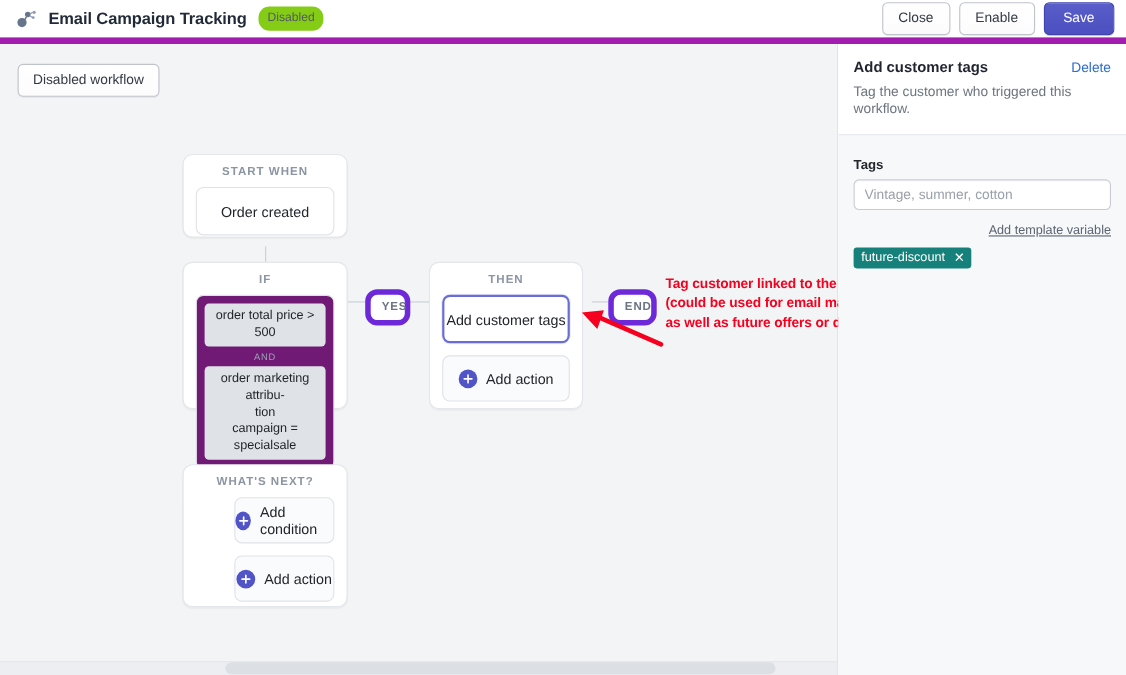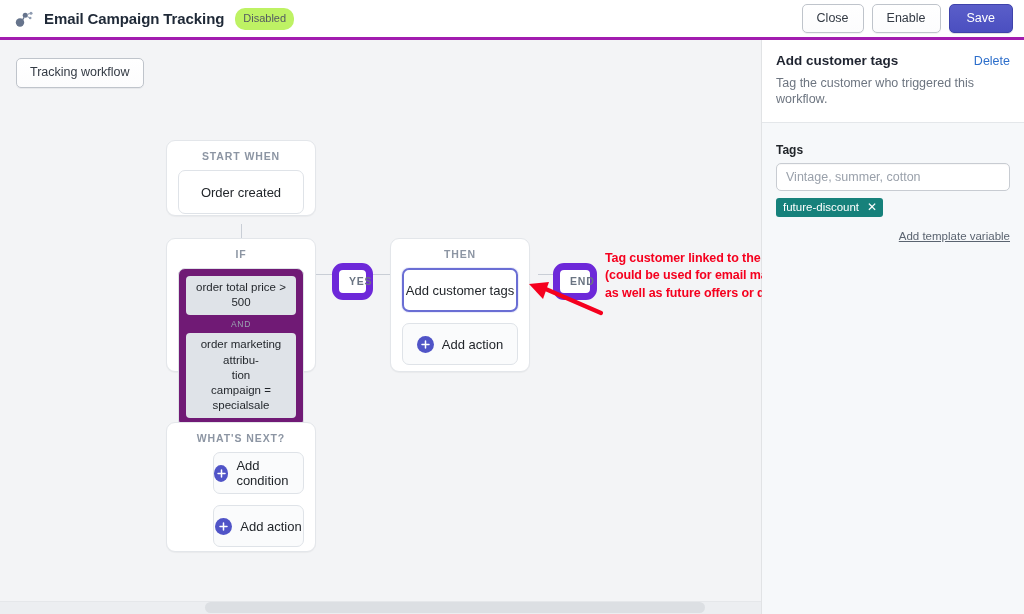--- a/index.html
+++ b/index.html
@@ -10,31 +10,31 @@
     background: #ffffff;
     overflow: hidden;
     position: relative;
     -webkit-font-smoothing: antialiased;
   }
 
   
   #topbar {
     position: absolute; left: 0; top: 0; width: 1024px; height: 40px;
     background: #ffffff;
-    border-bottom: 3px solid #a21caf;
+    border-bottom: 6px solid #a21caf;
     display: flex; align-items: center;
   }
   #app-icon { margin-left: 12px; width: 24px; height: 24px; flex: none; display: block; }
   #page-title {
     font-size: 15px; font-weight: 600; color: #1f2937;
     margin-left: 8px; letter-spacing: -0.1px; white-space: nowrap;
   }
   #status-badge {
     margin-left: 11px;
-    background: #bef264; color: #545a62;
+    background: #84cc16; color: #545a62;
     font-size: 11px; line-height: 1;
     padding: 5px 8px 6px; border-radius: 10px;
     white-space: nowrap;
   }
   #topbar-actions {
     margin-left: auto; margin-right: 11px;
     display: flex; align-items: center; gap: 8px;
   }
   .btn {
     font-family: "Liberation Sans", sans-serif;
@@ -144,21 +144,21 @@
   #node-then { left: 390px; top: 198px; width: 140px; height: 134px; }
   #node-then .card { height: 44px; }
   #node-then .card.ghost { height: 42px; }
 
   
   .vline { position: absolute; width: 1px; background: #c9ced6; }
   .hline { position: absolute; height: 1px; background: #c9ced6; }
   .pill-label {
     position: absolute;
     background: #ffffff;
-    border: 7px solid #6d28d9;
+    border: 5px solid #6d28d9;
     border-radius: 11px;
     font-size: 10.5px; font-weight: 700; letter-spacing: 0.8px;
     color: #6a7482;
     padding: 5px 10px 6px;
     text-align: center;
     user-select: none;
   }
 
   
   #annotation-text {
@@ -255,21 +255,21 @@
 
   <div id="topbar-actions">
     <button class="btn">Close</button>
     <button class="btn">Enable</button>
     <button class="btn primary">Save</button>
   </div>
 </div>
 
 <div id="canvas">
 
-  <button id="preview-btn" class="btn">Tracking workflow</button>
+  <button id="preview-btn" class="btn">Disabled workflow</button>
 
   <div class="vline" style="left:241px; top:184px; height:14px;"></div>
 
   <div class="vline" style="left:241px; top:332px; height:14px;"></div>
   <div class="vline" style="left:241px; top:368px; height:14px;"></div>
 
   <div class="hline" style="left:316px; top:234px; width:18px;"></div>
   <div class="hline" style="left:372px; top:234px; width:18px;"></div>
 
   <div class="hline" style="left:538px; top:234px; width:15px;"></div>
@@ -356,24 +356,24 @@
       <div id="panel-title">Add customer tags</div>
       <div id="panel-delete">Delete</div>
     </div>
     <div id="panel-subtitle">Tag the customer who triggered this workflow.</div>
   </div>
 
   <div id="panel-body">
     <div id="tags-label">Tags</div>
     <input id="tags-input" type="text" placeholder="Vintage, summer, cotton" style="">
 
+    <div id="template-var-row">
+      <span id="template-var-link">Add template variable</span>
+    </div>
+
     <div id="chip-row">
       <span id="tag-chip">
         <span>future-discount</span>
         <span id="tag-chip-remove">✕</span>
       </span>
     </div>
-
-    <div id="template-var-row">
-      <span id="template-var-link">Add template variable</span>
-    </div>
   </div>
 </div>
 
 </body></html>

